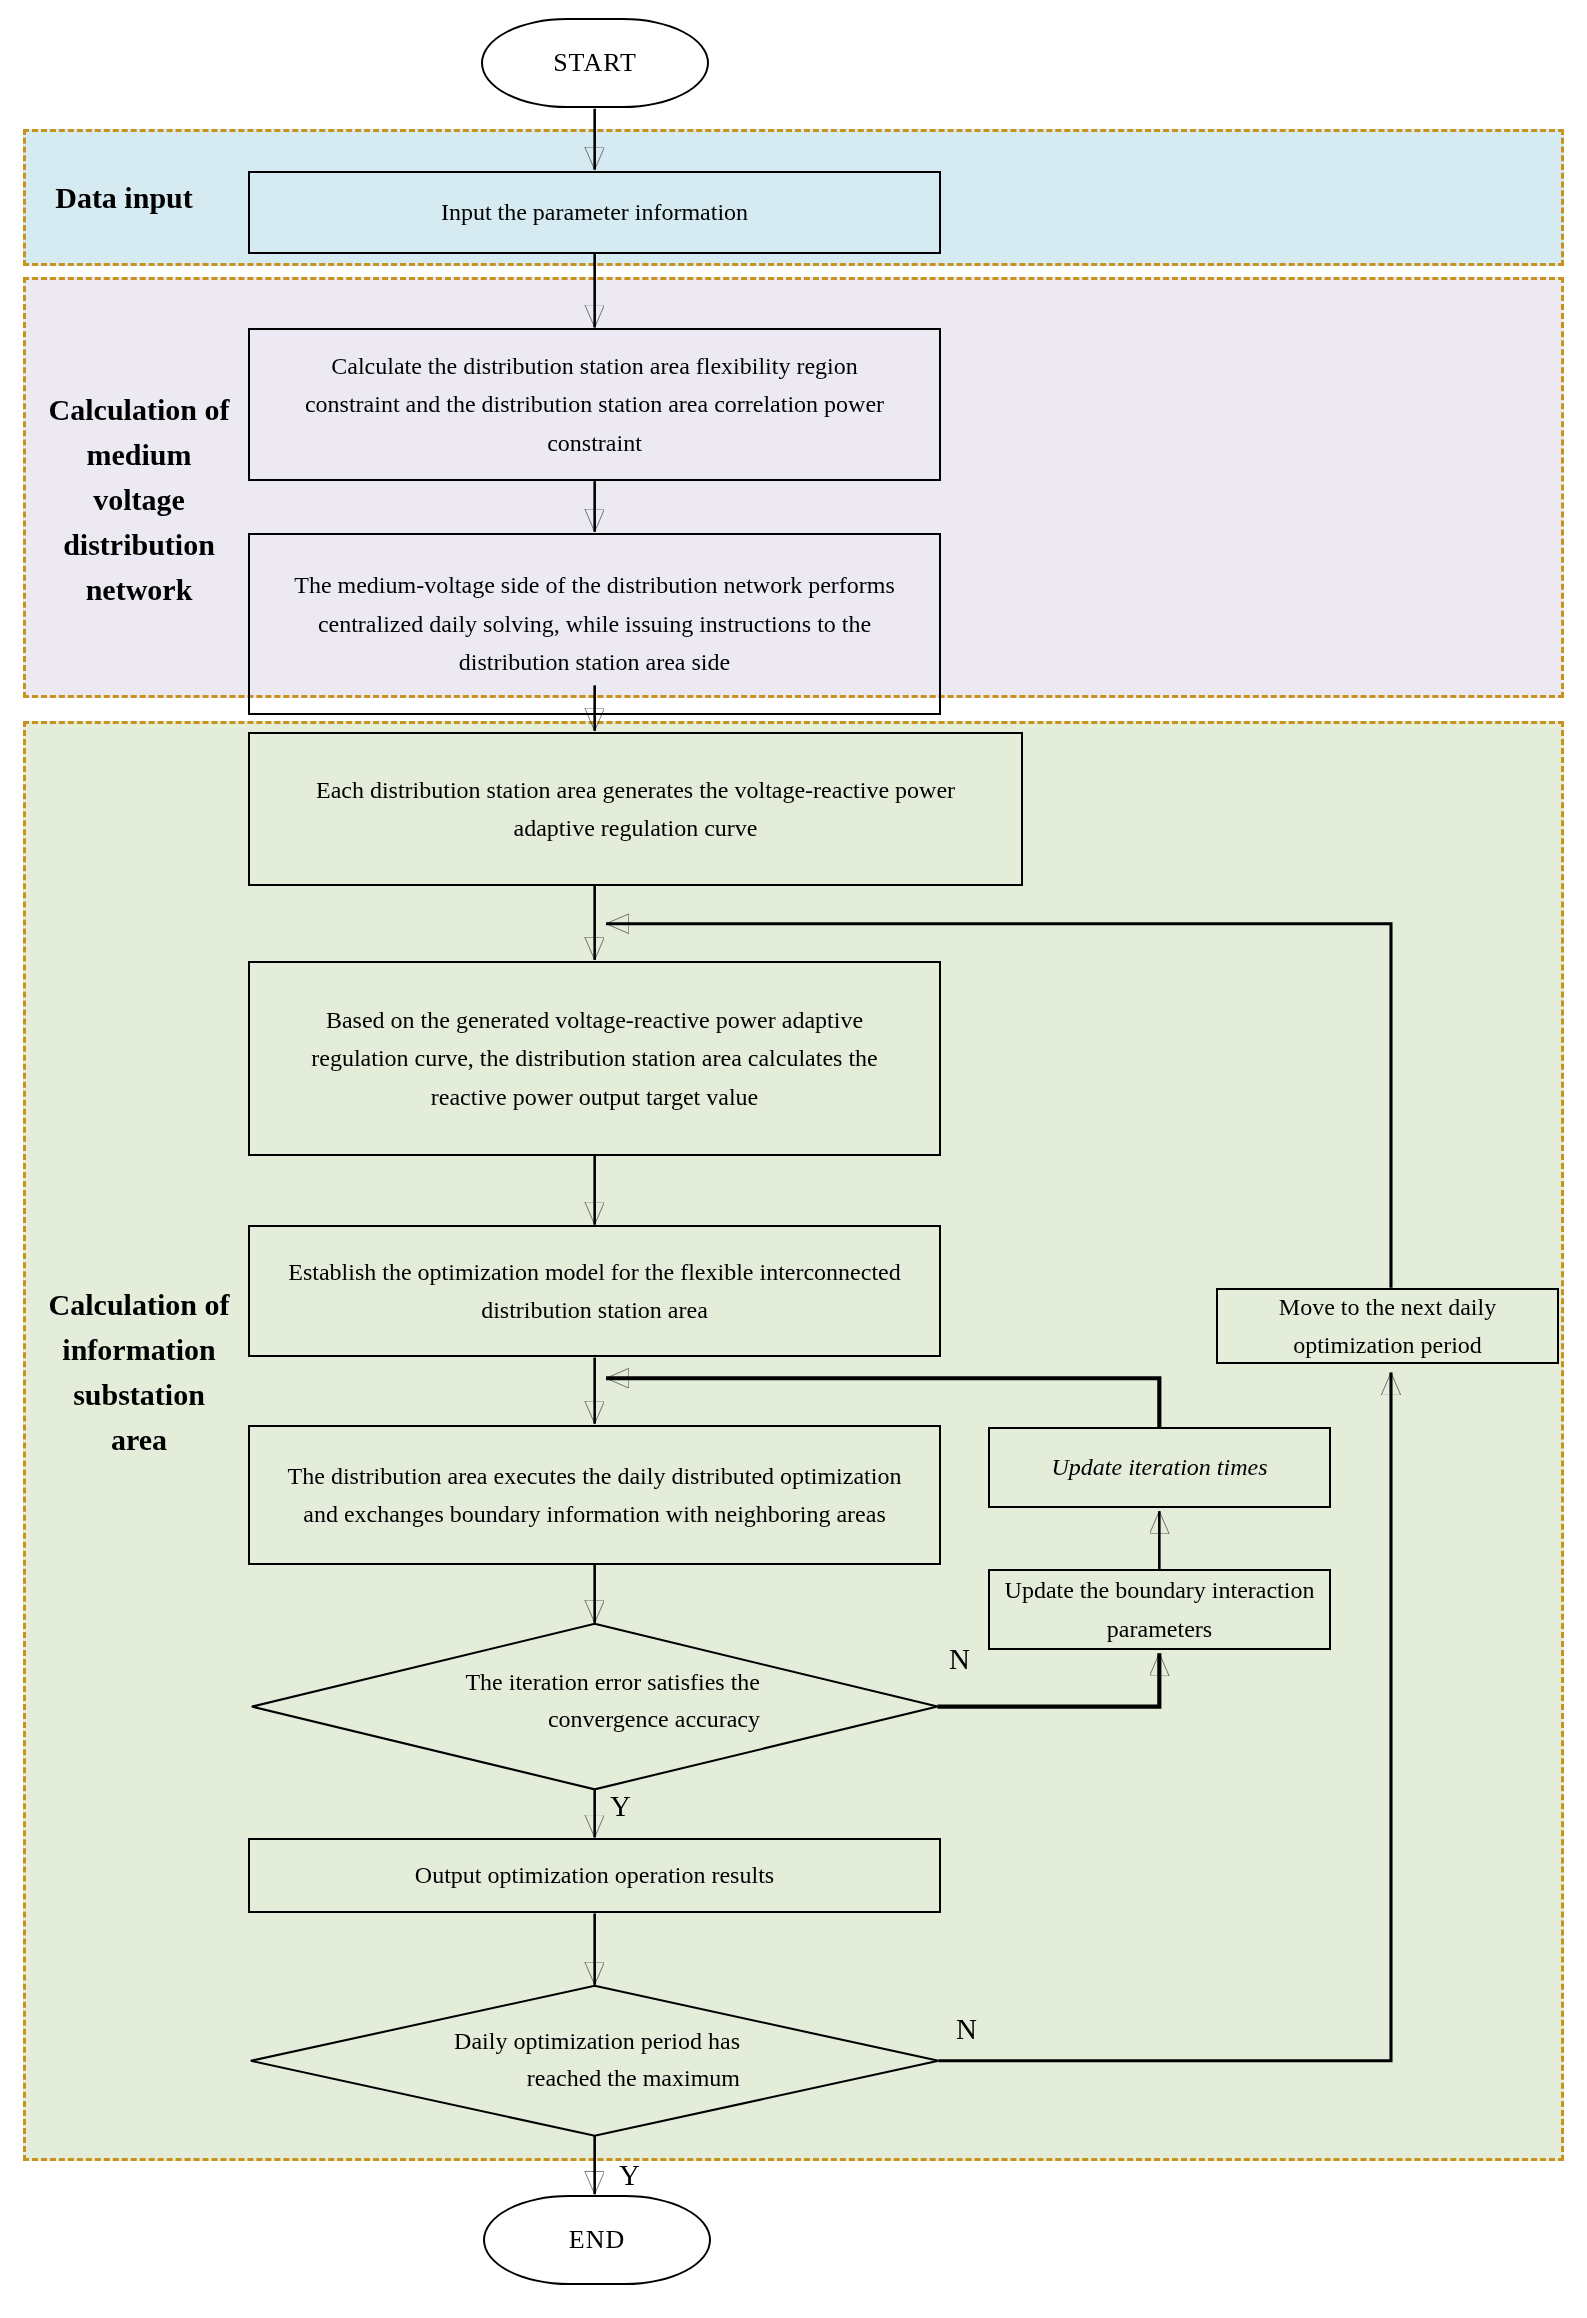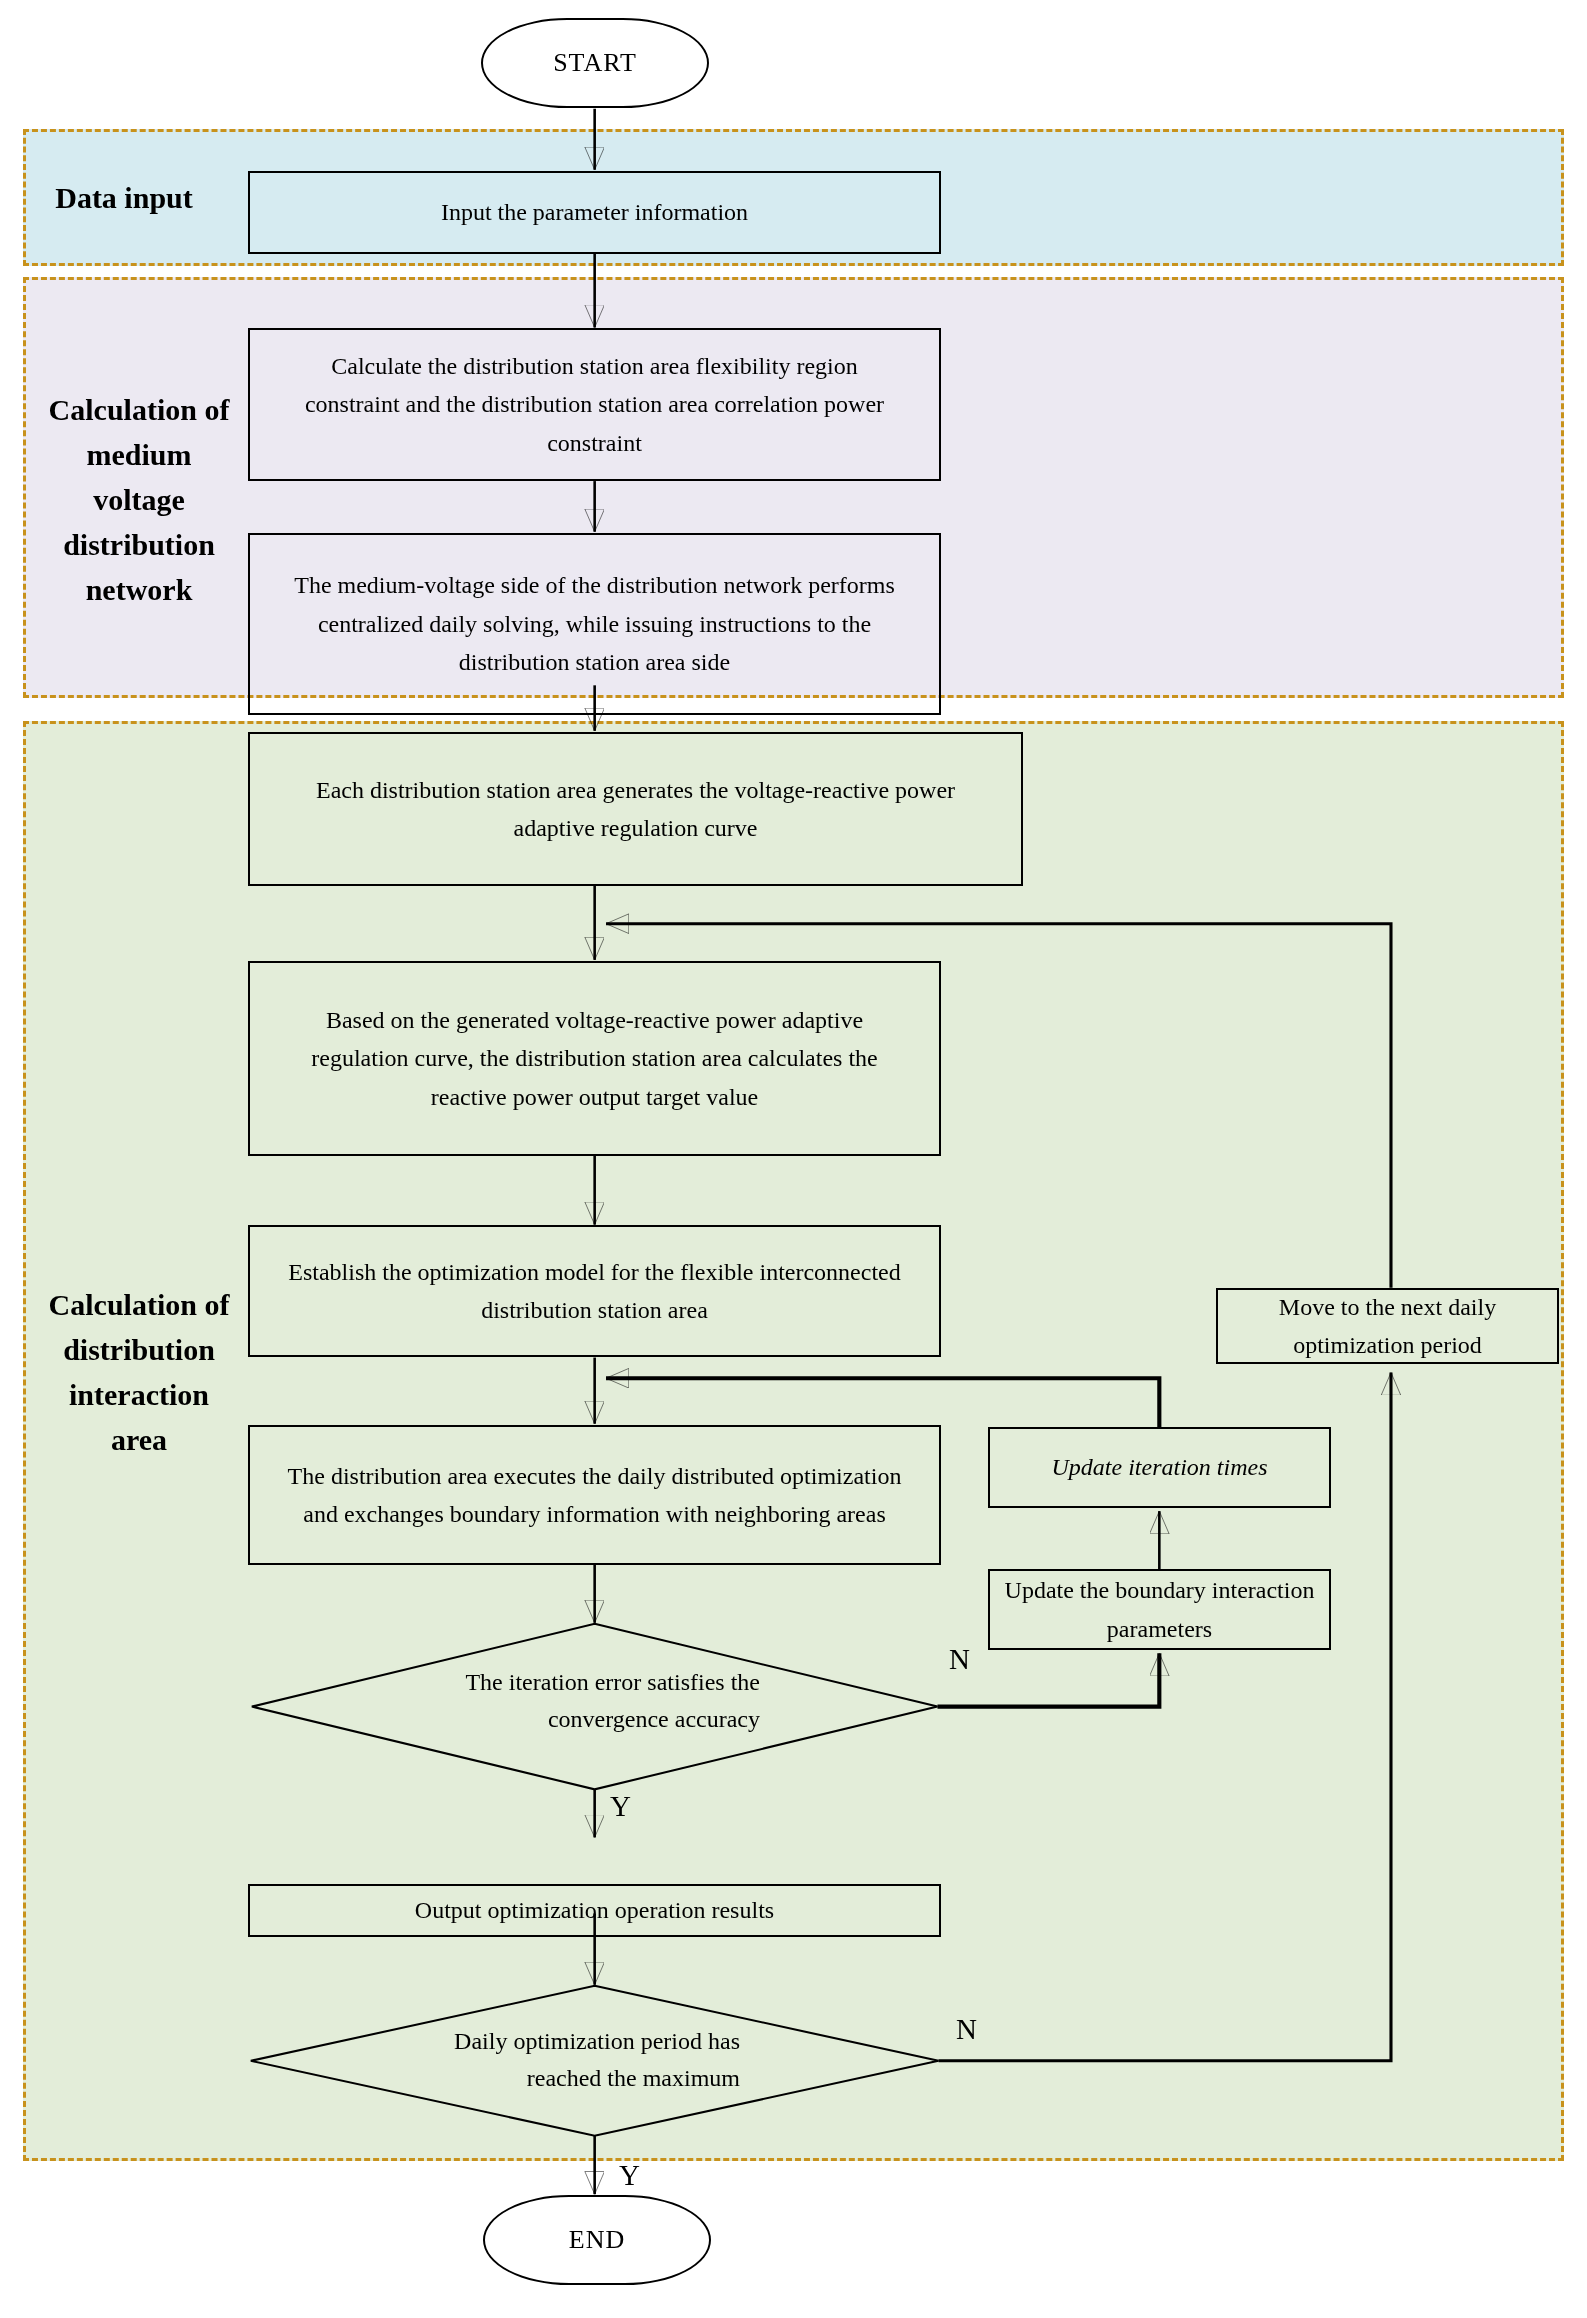--- a/index.html
+++ b/index.html
@@ -22,21 +22,21 @@
   .node{position:absolute;box-sizing:border-box;border:2.1px solid #000;
     display:flex;align-items:center;justify-content:center;text-align:center;
     font-size:24px;line-height:1.6;background:transparent;}
   .n-input {left:248px;top:171px;width:693px;height:83px;}
   .n-calc  {left:248px;top:328px;width:693px;height:153px;padding:0 49px;}
   .n-mv    {left:248px;top:533px;width:693px;height:182px;padding:4px 36px;}
   .n-curve {left:248px;top:732px;width:775px;height:154px;padding:12px 62px;}
   .n-target{left:248px;top:961px;width:693px;height:195px;padding:0 57px;}
   .n-model {left:248px;top:1225px;width:693px;height:132px;padding:0 31px;}
   .n-daily {left:248px;top:1425px;width:693px;height:140px;padding:0 36px;}
-  .n-output{left:248px;top:1884px;width:693px;height:53px;}
+  .n-output{left:248px;top:1838px;width:693px;height:75px;}
   .n-iter  {left:988px;top:1427px;width:343px;height:81px;font-style:italic;}
   .n-bound {left:988px;top:1569px;width:343px;height:81px;padding:0 9.3px;}
   .n-move  {left:1216px;top:1288px;width:343px;height:76px;padding:0 14.5px;}
   
   .dtext{position:absolute;text-align:right;font-size:24px;line-height:1.55;}
   .d1t{left:429px;top:1664px;width:331px;}
   .d2t{left:450px;top:2023px;width:290px;}
   
   .term{position:absolute;width:228px;height:90px;background:#ffffff;
     border:2.1px solid #000;border-radius:88px / 46px;box-sizing:border-box;
@@ -88,21 +88,21 @@
     <path class="w5" d="M1150,3460 V3553" marker-end="url(#ah)"></path>
     <path class="w5" d="M1150,3700 V3838" marker-end="url(#ah)"></path>
     <path class="w6" d="M1815,3985 H2690 V2654" marker-end="url(#ah)"></path>
     <path class="w5" d="M1150,4130 V4243" marker-end="url(#ah)"></path>
     <polygon class="poly" points="1150,3140 1813,3300 1150,3460 487,3300"></polygon>
     <polygon class="poly" points="1150,3840 1815,3985 1150,4130 485,3985"></polygon>
   </svg>
 
   <div class="phase-label lbl1">Data input</div>
   <div class="phase-label lbl2">Calculation of medium voltage distribution network</div>
-  <div class="phase-label lbl3">Calculation of distribution interaction area</div>
+  <div class="phase-label lbl3">Calculation of information substation area</div>
 
   <div class="term t-start">
     <span>START</span>
   </div>
   <div class="term t-end">
     <span>END</span>
   </div>
 
   <div class="node n-input">Input the parameter information</div>
   <div class="node n-calc">Calculate the distribution station area flexibility region constraint and the distribution station area correlation power constraint</div>

